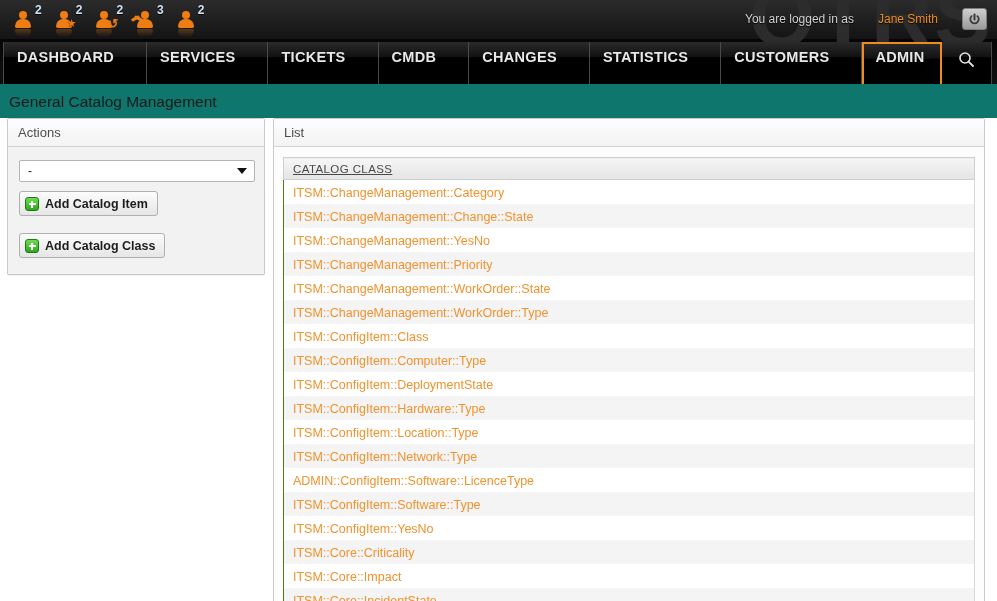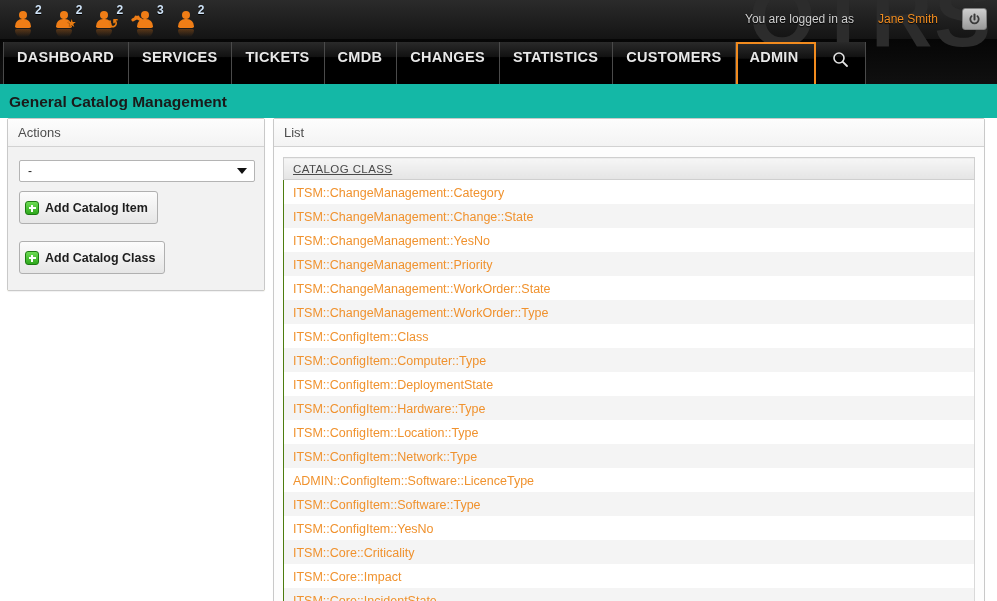--- a/index.html
+++ b/index.html
@@ -127,21 +127,21 @@
     left: 3px; bottom: 0;
     height: 42px;
     display: flex;
     align-items: stretch;
     z-index: 3;
   }
   .nav-item {
     position: relative;
     display: flex;
     align-items: flex-start;
-    padding: 7px 14px 0 13px;
+    padding: 7px 32px 0 13px;
     color: #e8e8e8;
     font-size: 14.5px;
     font-weight: bold;
     letter-spacing: .3px;
     text-shadow: 0 1px 1px #000;
     background: linear-gradient(to bottom, #2a2a2a 0%, #111 36%, #000 37%, #000 100%);
     border-right: 1px solid #4a4a4a;
     cursor: pointer;
     white-space: nowrap;
   }
@@ -161,23 +161,23 @@
     background: linear-gradient(to bottom, #2a2a2a 0%, #111 36%, #000 37%, #000 100%);
     border-right: 1px solid #4a4a4a;
     cursor: pointer;
   }
 
   
   #page-title {
     height: 34px;
     padding: 9px 0 0 9px;
     font-size: 15.5px;
-    font-weight: bold;
+    font-weight: normal;
     color: #1a1a1a;
-    background: #14b8a6;
+    background: #0f766e;
   }
 
   
   #main {
     position: relative;
     padding: 0 7px;
     display: flex;
     align-items: flex-start;
     gap: 8px;
   }
@@ -219,21 +219,21 @@
     width: 0; height: 0;
     border-left: 5px solid transparent;
     border-right: 5px solid transparent;
     border-top: 6px solid #101010;
   }
 
   .btn {
     display: inline-flex;
     align-items: center;
     gap: 6px;
-    height: 33px;
+    height: 25px;
     padding: 0 9px 0 5px;
     background: linear-gradient(to bottom, #fcfcfc, #e6e6e6);
     border: 1px solid #b0b0b0;
     border-radius: 3px;
     font-size: 12.5px;
     font-weight: bold;
     color: #1d1d1d;
     cursor: pointer;
     margin-bottom: 17px;
   }

